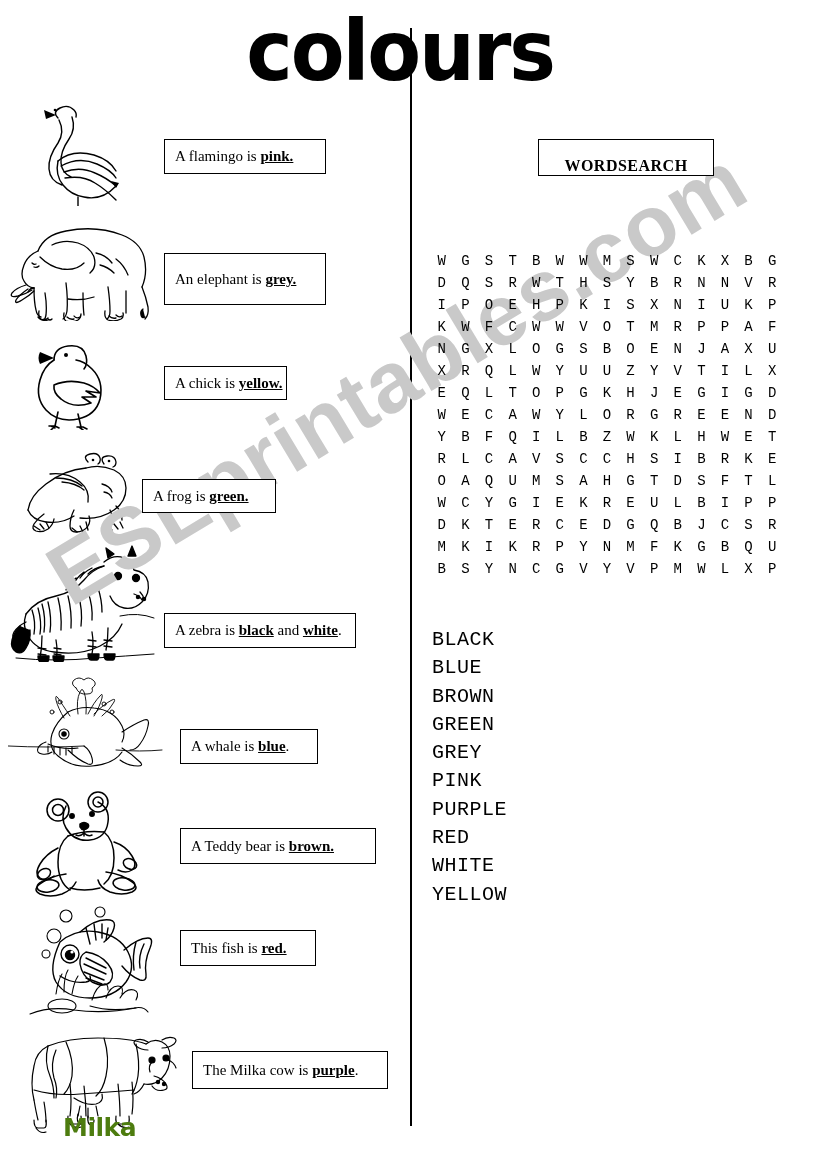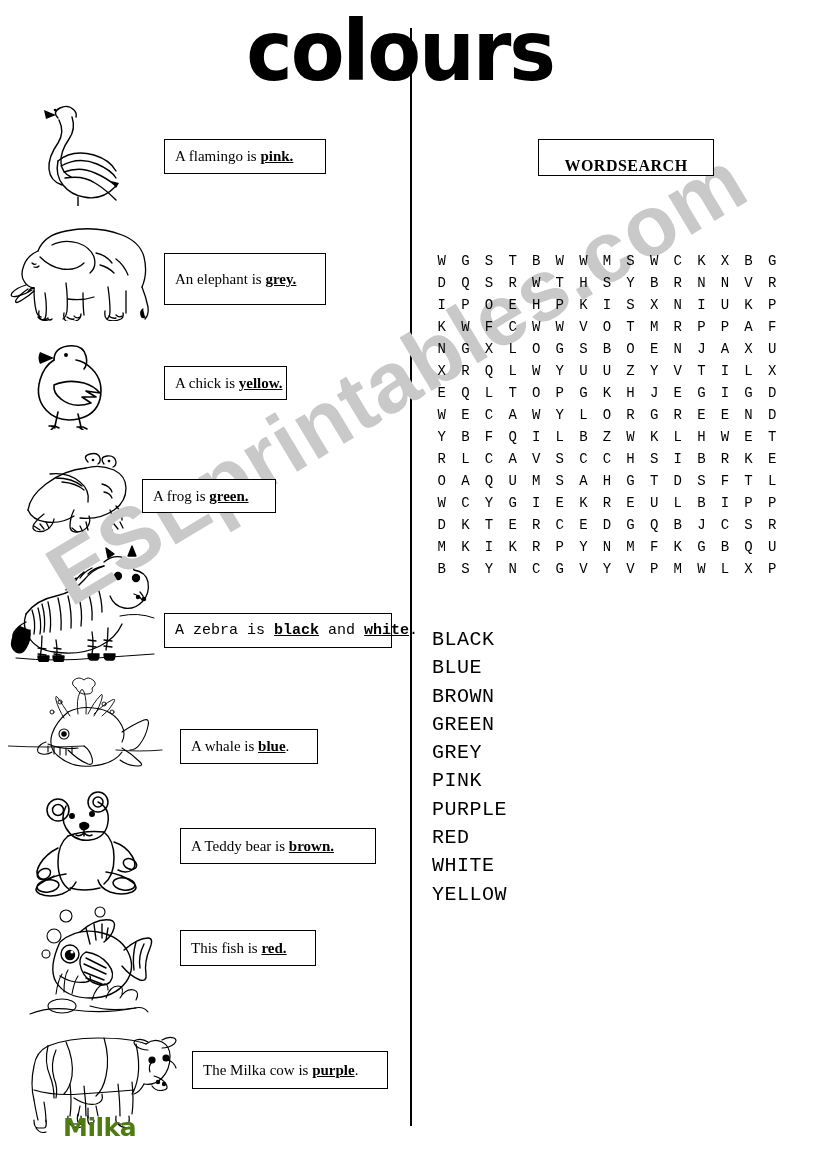--- a/index.html
+++ b/index.html
@@ -429,21 +429,21 @@
   </div>
 
   <div class="sentence" style="left:164px; top:366px; width:123px; height:34px;">
     <span><span>A chick is </span><b>yellow.</b></span>
   </div>
 
   <div class="sentence" style="left:142px; top:479px; width:134px; height:34px;">
     <span><span>A frog is </span><b>green.</b></span>
   </div>
 
-  <div class="sentence" style="left:164px; top:613px; width:228px; height:35px;font-family:Liberation Mono, monospace;">
+  <div class="sentence" style="left:164px; top:613px; width:192px; height:35px;">
     <span><span>A zebra is </span><b>black</b><span> and </span><b>white</b><span>.</span></span>
   </div>
 
   <div class="sentence" style="left:180px; top:729px; width:138px; height:35px;">
     <span><span>A whale is </span><b>blue</b><span>.</span></span>
   </div>
 
   <div class="sentence" style="left:180px; top:828px; width:196px; height:36px;">
     <span><span>A Teddy bear is </span><b>brown.</b></span>
   </div>

